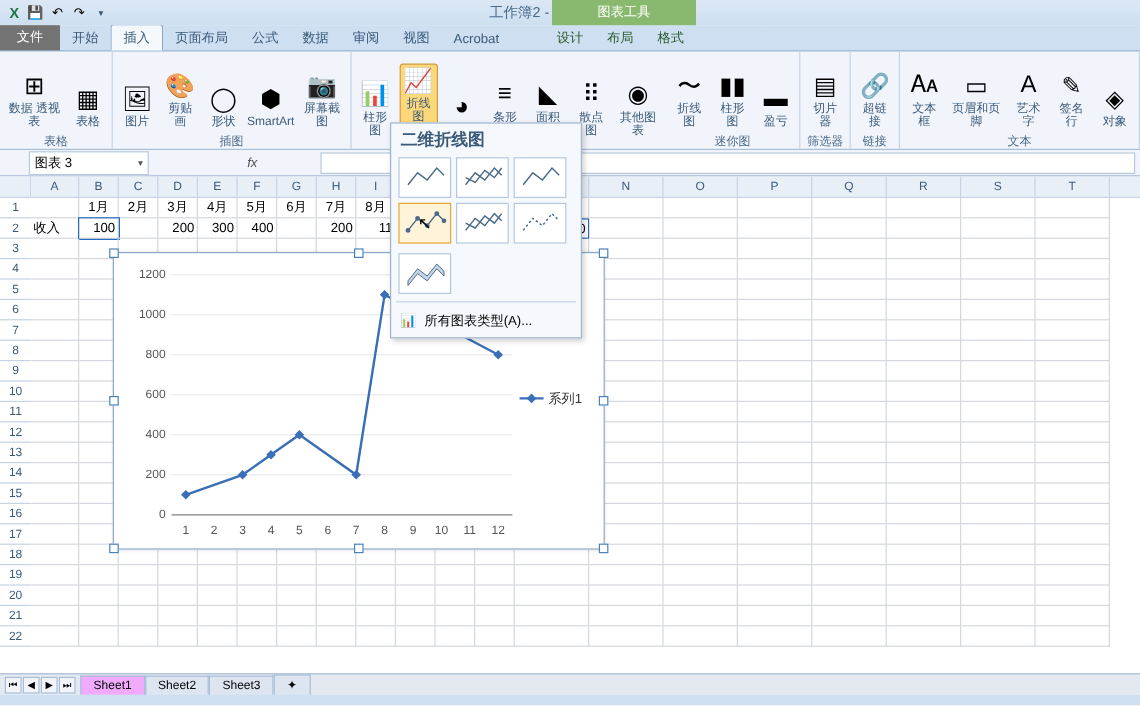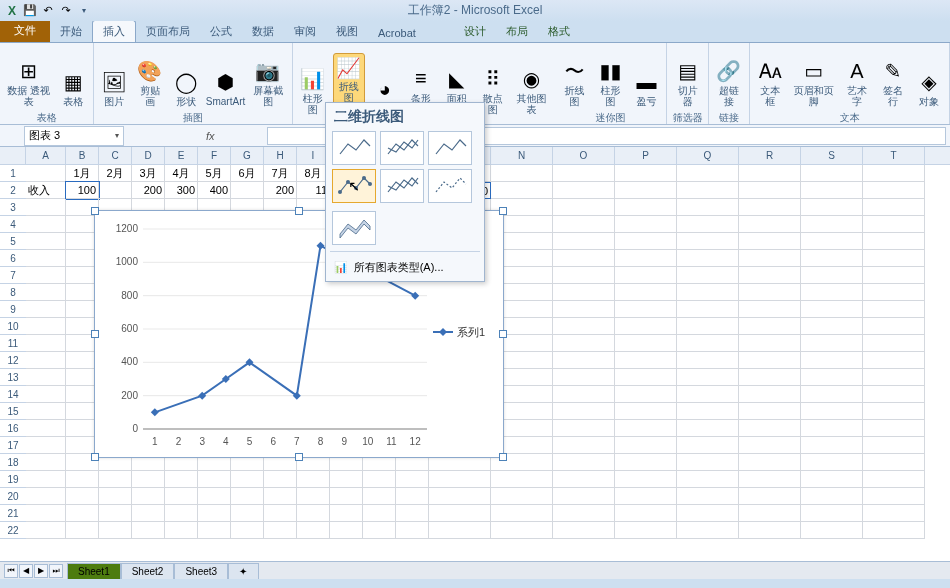--- a/index.html
+++ b/index.html
@@ -7,21 +7,21 @@
     
     .titlebar { height: 21px; background: linear-gradient(#dce7f5, #cddff0); display: flex; align-items: center; position: relative; }
     .qat { display: flex; align-items: center; gap: 2px; padding-left: 4px; }
     .qat-icon { width: 16px; height: 16px; display: flex; align-items: center; justify-content: center; }
     .excel-icon::before { content: "X"; color: #217346; font-weight: bold; font-size: 12px; }
     .title-text { position: absolute; left: 50%; transform: translateX(-50%); color: #4a6a8a; font-size: 12px; }
     .charttools { position: absolute; left: 460px; width: 120px; height: 21px; background: #89b96f; color: #fff; text-align: center; line-height: 21px; font-size: 11px; }
     
     .tabs { height: 22px; background: #cddff0; display: flex; align-items: flex-end; border-bottom: 1px solid #8ba8c9; }
     .tab { padding: 3px 10px; font-size: 11px; color: #3b5a7a; cursor: pointer; }
-    .tab.file { background: #a16207; color: #fff; border-radius: 0; padding: 4px 14px; }
+    .tab.file { background: #737373; color: #fff; border-radius: 0; padding: 4px 14px; }
     .tab.active { background: #f5f8fc; border: 1px solid #8ba8c9; border-bottom: none; border-radius: 3px 3px 0 0; }
     .tab.ctx { color: #2a5a2a; font-family: Liberation Mono, monospace; }
     
     .ribbon { height: 82px; background: #f1f5fb; border-bottom: 1px solid #a8bdd6; display: flex; }
     .group { border-right: 1px solid #c5d3e5; display: flex; flex-direction: column; padding: 2px 4px 0; }
     .group-items { flex: 1; display: flex; align-items: center; gap: 4px; }
     .group-label { text-align: center; font-size: 10px; color: #4a6a8a; padding: 2px 0; }
     .rbtn { display: flex; flex-direction: column; align-items: center; justify-content: flex-end; min-width: 32px; height: 64px; padding: 2px 3px; cursor: pointer; border-radius: 3px; }
     .rbtn.highlight { background: #fdd87a; border: 1px solid #d19b3a; padding: 1px 2px; }
     .rbtn-icon { width: 24px; height: 28px; display: flex; align-items: center; justify-content: center; font-size: 20px; }
@@ -57,40 +57,41 @@
     .dd-title { font-size: 14px; color: #3b5a7a; padding: 3px 8px; font-weight: bold; }
     .dd-row { display: flex; gap: 4px; padding: 2px 6px; }
     .dd-opt { width: 44px; height: 34px; border: 1px solid #b5c7dc; background: #fff; cursor: pointer; display: flex; align-items: center; justify-content: center; }
     .dd-opt:hover, .dd-opt.hover { border: 1px solid #e5a82e; background: #fff3d9; }
     .dd-sep { height: 1px; background: #c5d3e5; margin: 2px 4px; }
     .dd-all { padding: 6px 8px; display: flex; align-items: center; gap: 6px; font-size: 11px; cursor: pointer; }
     
     .sheet-tabs { position: absolute; bottom: 9px; left: 0; right: 0; height: 18px; background: #e4e9f0; display: flex; align-items: center; font-size: 10px; border-top: 1px solid #a8bdd6; }
     .sheet-nav { display: flex; gap: 1px; padding: 0 4px; }
     .sheet-nav-btn { width: 14px; height: 14px; border: 1px solid #a8bdd6; background: #f1f5fb; font-size: 8px; text-align: center; line-height: 12px; cursor: pointer; }
-    .sheet-tab { padding: 2px 10px; background: #4d7c0f; border: 1px solid #a8bdd6; border-bottom: none; cursor: pointer; }
+    .sheet-tab { padding: 2px 10px; background: #f0abfc; border: 1px solid #a8bdd6; border-bottom: none; cursor: pointer; }
     .sheet-tab.inactive { background: #dce5f0; }
     
     .statusbar { position: absolute; bottom: 0; left: 0; right: 0; height: 9px; background: #cddff0; }
     
     svg.spark { width: 36px; height: 24px; }
     svg.spark polyline { fill: none; stroke: #4a6a8a; stroke-width: 1.2; }
   </style>
 </head>
 <body>
 
 <div class="titlebar">
   <div class="qat">
     <span class="qat-icon excel-icon"></span>
     <span class="qat-icon">💾</span>
     <span class="qat-icon">↶</span>
     <span class="qat-icon">↷</span>
     <span class="qat-icon dd-arrow"></span>
   </div>
   <span class="title-text">工作簿2 - Microsoft Excel</span>
+  <div class="charttools">图表工具</div>
 </div>
 
 <div class="tabs">
   <div class="tab file">文件</div>
   <div class="tab">开始</div>
   <div class="tab active">插入</div>
   <div class="tab">页面布局</div>
   <div class="tab">公式</div>
   <div class="tab">数据</div>
   <div class="tab">审阅</div>

